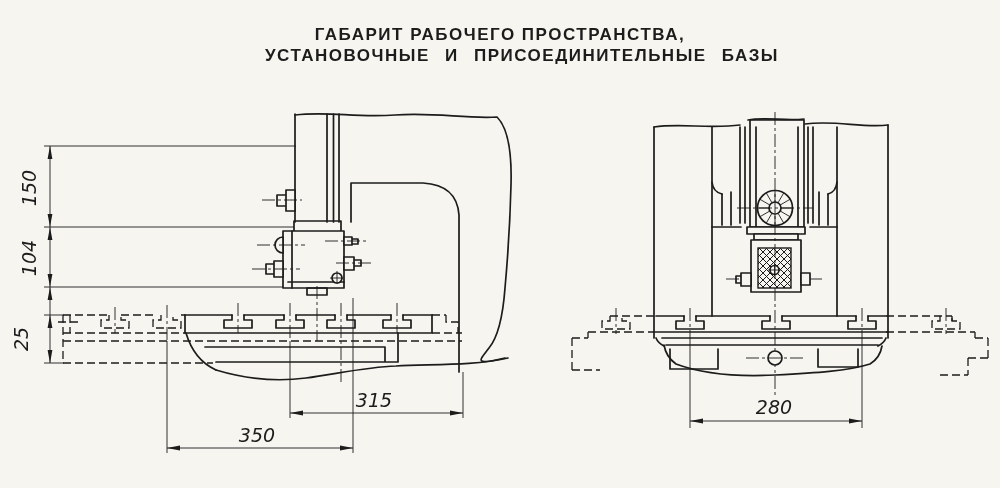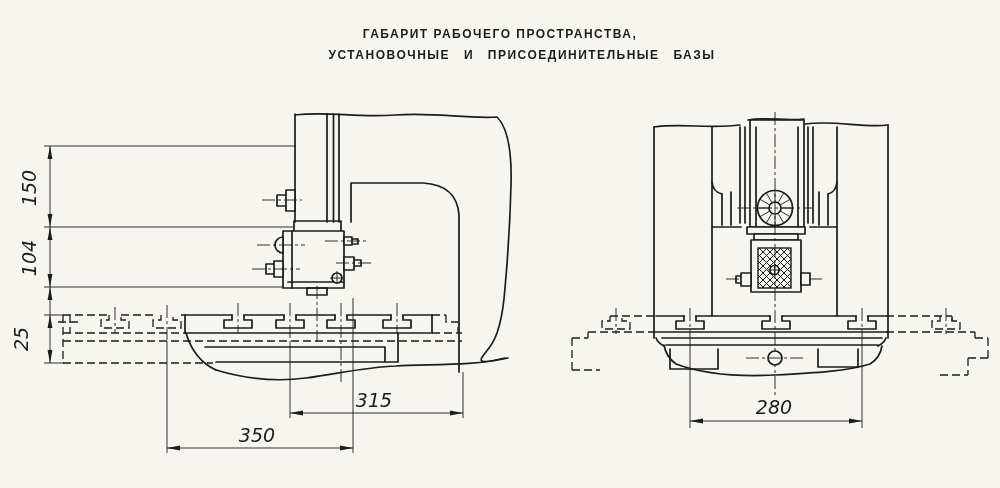--- a/index.html
+++ b/index.html
@@ -5,21 +5,21 @@
   :root { --ink:#1c1c1c; --paper:#f6f5f0; }
   html,body { margin:0; padding:0; background:#e8e8e4; }
   .stage {
     position:relative; width:1000px; height:488px;
     background:var(--paper); overflow:hidden;
     font-family:"Liberation Sans", sans-serif;
   }
   .title-block {
     position:absolute; top:24px; left:0; width:100%;
     text-align:center; color:var(--ink);
-    font-weight:bold; font-size:12px; line-height:21px;
+    font-weight:bold; font-size:17px; line-height:21px;
     letter-spacing:1.5px;
   }
   .title-line-2 { word-spacing:9px;padding-left:44px; }
   svg.drawing { position:absolute; left:0; top:0; }
   
   .o  { fill:none; stroke:var(--ink); stroke-width:1.7; stroke-linecap:round; stroke-linejoin:round; }
   
   .of { fill:var(--paper); stroke:var(--ink); stroke-width:1.7; stroke-linejoin:round; }
   
   .t  { fill:none; stroke:var(--ink); stroke-width:0.9; }

